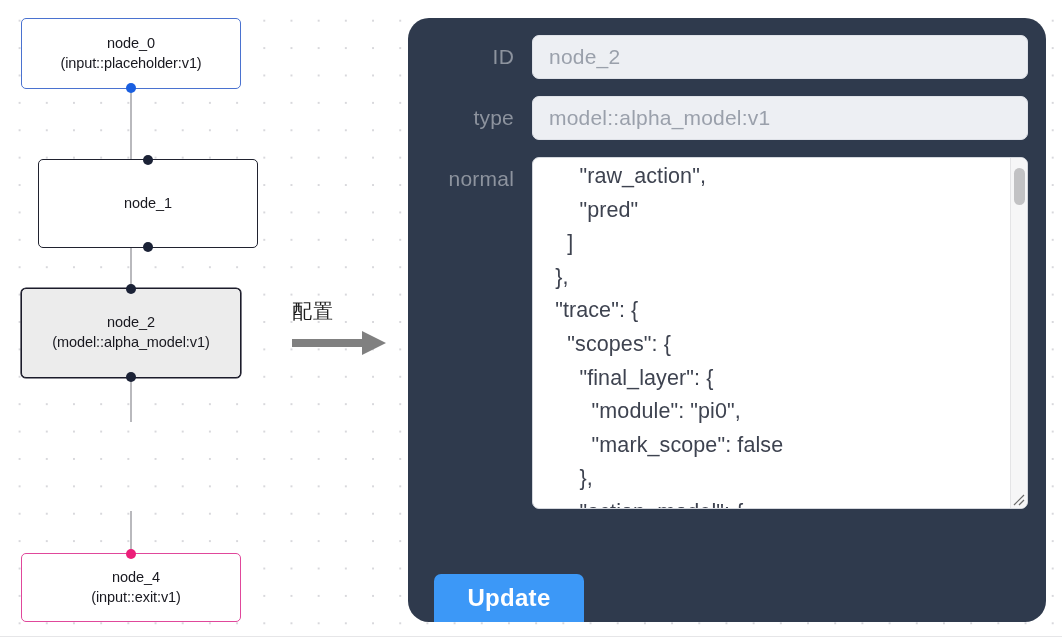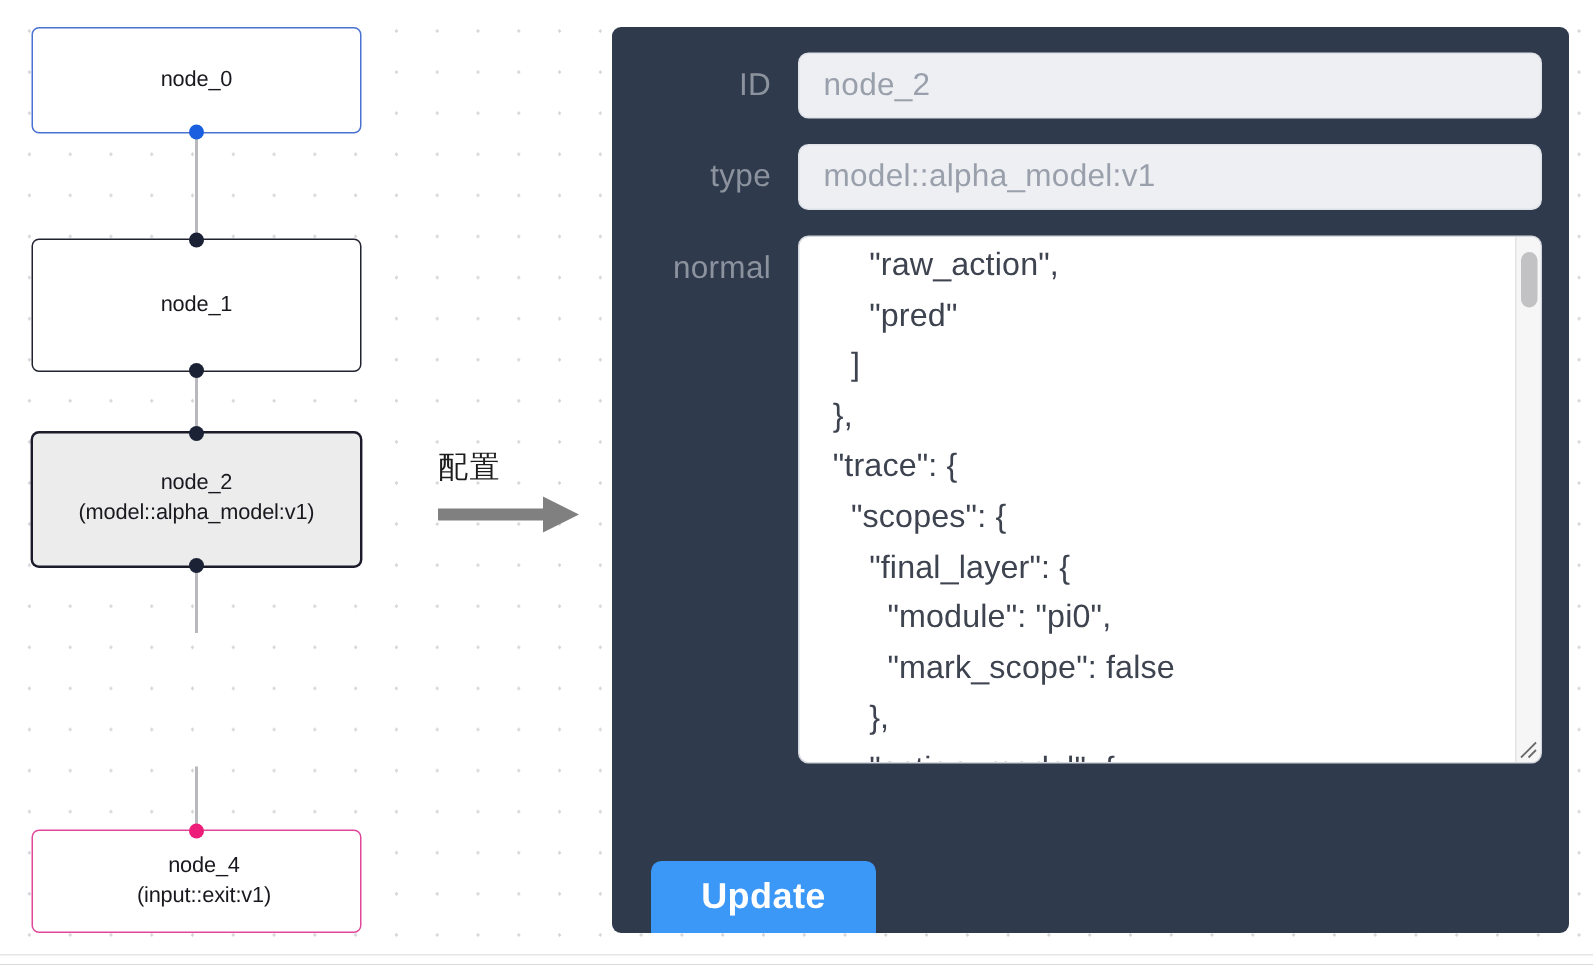--- a/index.html
+++ b/index.html
@@ -103,21 +103,21 @@
   #arrow-shape { position: absolute; left: 0; top: 32px; }
 
   
   #panel {
     position: absolute;
     left: 408px;
     top: 18px;
     width: 638px;
     height: 604px;
     background: #2f3a4d;
-    border-radius: 6px;
+    border-radius: 21px;
     box-sizing: border-box;
     padding: 17px 18px 0 18px;
     overflow: hidden;
   }
   .field-row {
     display: flex;
     align-items: flex-start;
     margin-bottom: 17px;
   }
   .field-label {
@@ -218,24 +218,25 @@
 
 <div id="canvas">
 
   <div class="edge" style="top:88px;height:72px;"></div>
   <div class="edge" style="top:248px;height:42px;"></div>
   <div class="edge" style="top:377px;height:45px;"></div>
   <div class="edge" style="top:511px;height:42px;"></div>
 
   <div class="node input-node" style="left:21px; top:18px; width:220px; height:71px;">
     <span class="nline">node_0</span>
+    <span class="nline">(input::placeholder:v1)</span>
     <span class="handle bottom blue"></span>
   </div>
 
-  <div class="node" style="left:21px; top:159px; width:220px; height:89px;">
+  <div class="node" style="left:38px; top:159px; width:220px; height:89px;">
     <span class="nline">node_1</span>
     <span class="handle top"></span>
     <span class="handle bottom"></span>
   </div>
 
   <div class="node selected" style="left:21px; top:288px; width:220px; height:90px;">
     <span class="nline">node_2</span>
     <span class="nline">(model::alpha_model:v1)</span>
     <span class="handle top"></span>
     <span class="handle bottom"></span>

